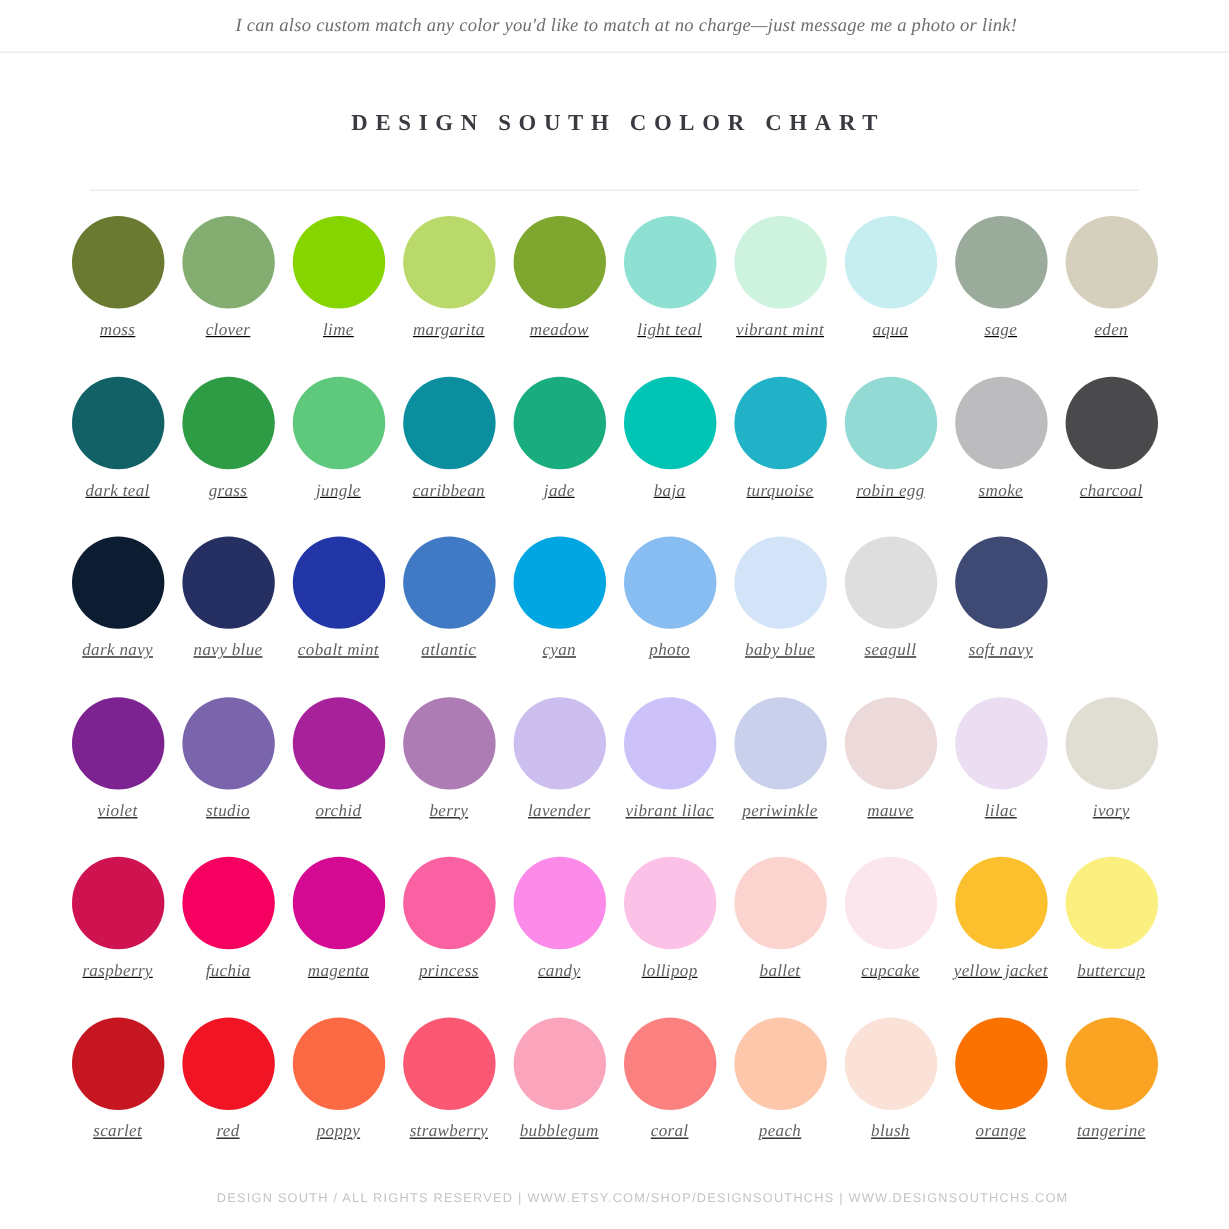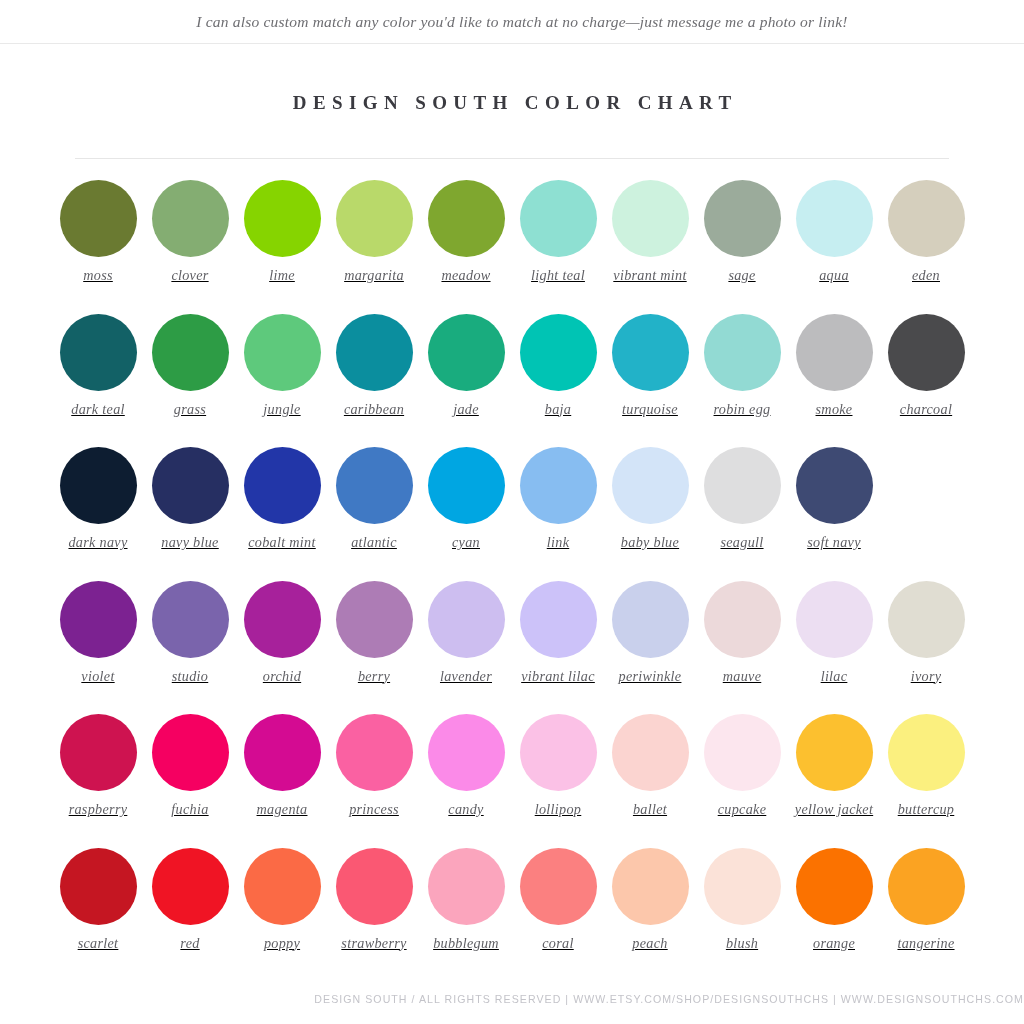--- a/index.html
+++ b/index.html
@@ -97,21 +97,21 @@
     max-width: 90px;
   }
 
   
   .footer {
     position: absolute;
     left: 0;
     right: 0;
     top: 993px;
     display: flex;
-    justify-content: flex-end;
+    justify-content: center;
     padding-left: 47px;
   }
   .footer-text {
     font-family: "Liberation Sans", sans-serif;
     font-size: 10.6px;
     letter-spacing: 1.05px;
     color: #c3c3c9;
     white-space: nowrap;
   }
 </style>
@@ -154,28 +154,28 @@
         </div>
         <div class="cell">
           <div class="swatch" title="#8ee0d2" style="background: rgb(142, 224, 210);"></div>
           <div class="label">light teal</div>
         </div>
         <div class="cell">
           <div class="swatch" title="#cdf2de" style="background: rgb(205, 242, 222);"></div>
           <div class="label">vibrant mint</div>
         </div>
         <div class="cell">
+          <div class="swatch" title="#c6eef1" style="background: rgb(198, 238, 241);"></div>
+          <div class="label">aqua</div>
+        </div>
+        <div class="cell">
           <div class="swatch" title="#9bab9b" style="background: rgb(155, 171, 155);"></div>
           <div class="label">sage</div>
         </div>
         <div class="cell">
-          <div class="swatch" title="#c6eef1" style="background: rgb(198, 238, 241);"></div>
-          <div class="label">aqua</div>
-        </div>
-        <div class="cell">
           <div class="swatch" title="#d5cfbd" style="background: rgb(213, 207, 189);"></div>
           <div class="label">eden</div>
         </div>
       </div>
       <div class="row">
         <div class="cell">
           <div class="swatch" title="#126166" style="background: rgb(18, 97, 102);"></div>
           <div class="label">dark teal</div>
         </div>
         <div class="cell">
@@ -231,21 +231,21 @@
         <div class="cell">
           <div class="swatch" title="#4079c4" style="background: rgb(64, 121, 196);"></div>
           <div class="label">atlantic</div>
         </div>
         <div class="cell">
           <div class="swatch" title="#00a6e2" style="background: rgb(0, 166, 226);"></div>
           <div class="label">cyan</div>
         </div>
         <div class="cell">
           <div class="swatch" title="#87bdf1" style="background: rgb(135, 189, 241);"></div>
-          <div class="label">link</div>
+          <div class="label">photo</div>
         </div>
         <div class="cell">
           <div class="swatch" title="#d3e4f8" style="background: rgb(211, 228, 248);"></div>
           <div class="label">baby blue</div>
         </div>
         <div class="cell">
           <div class="swatch" title="#dededf" style="background: rgb(222, 222, 223);"></div>
           <div class="label">seagull</div>
         </div>
         <div class="cell">

